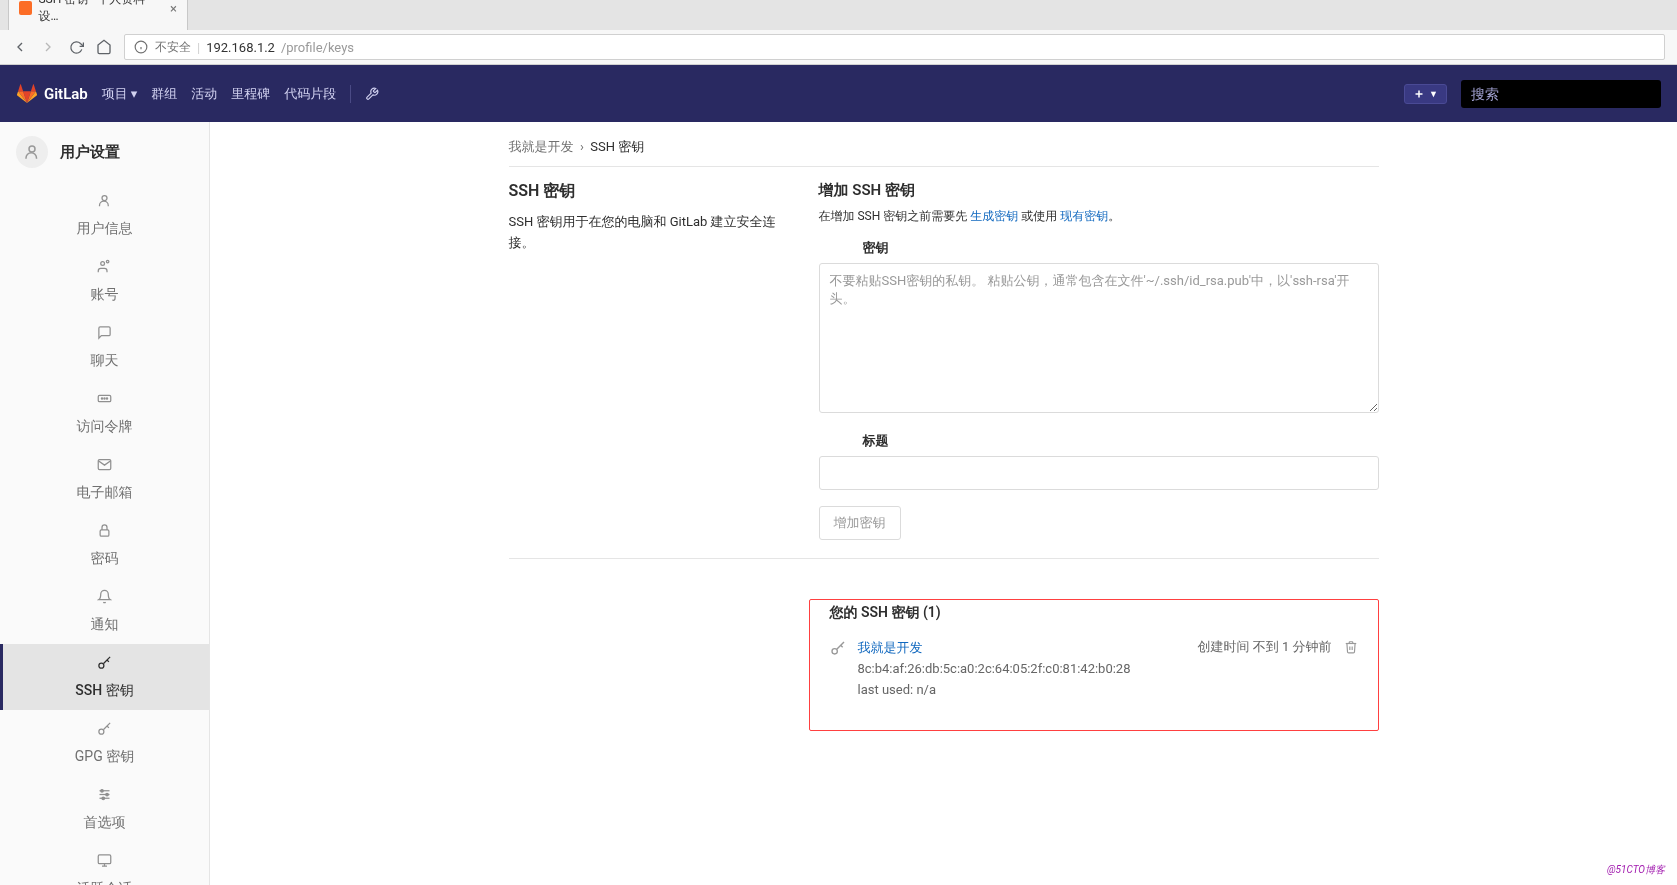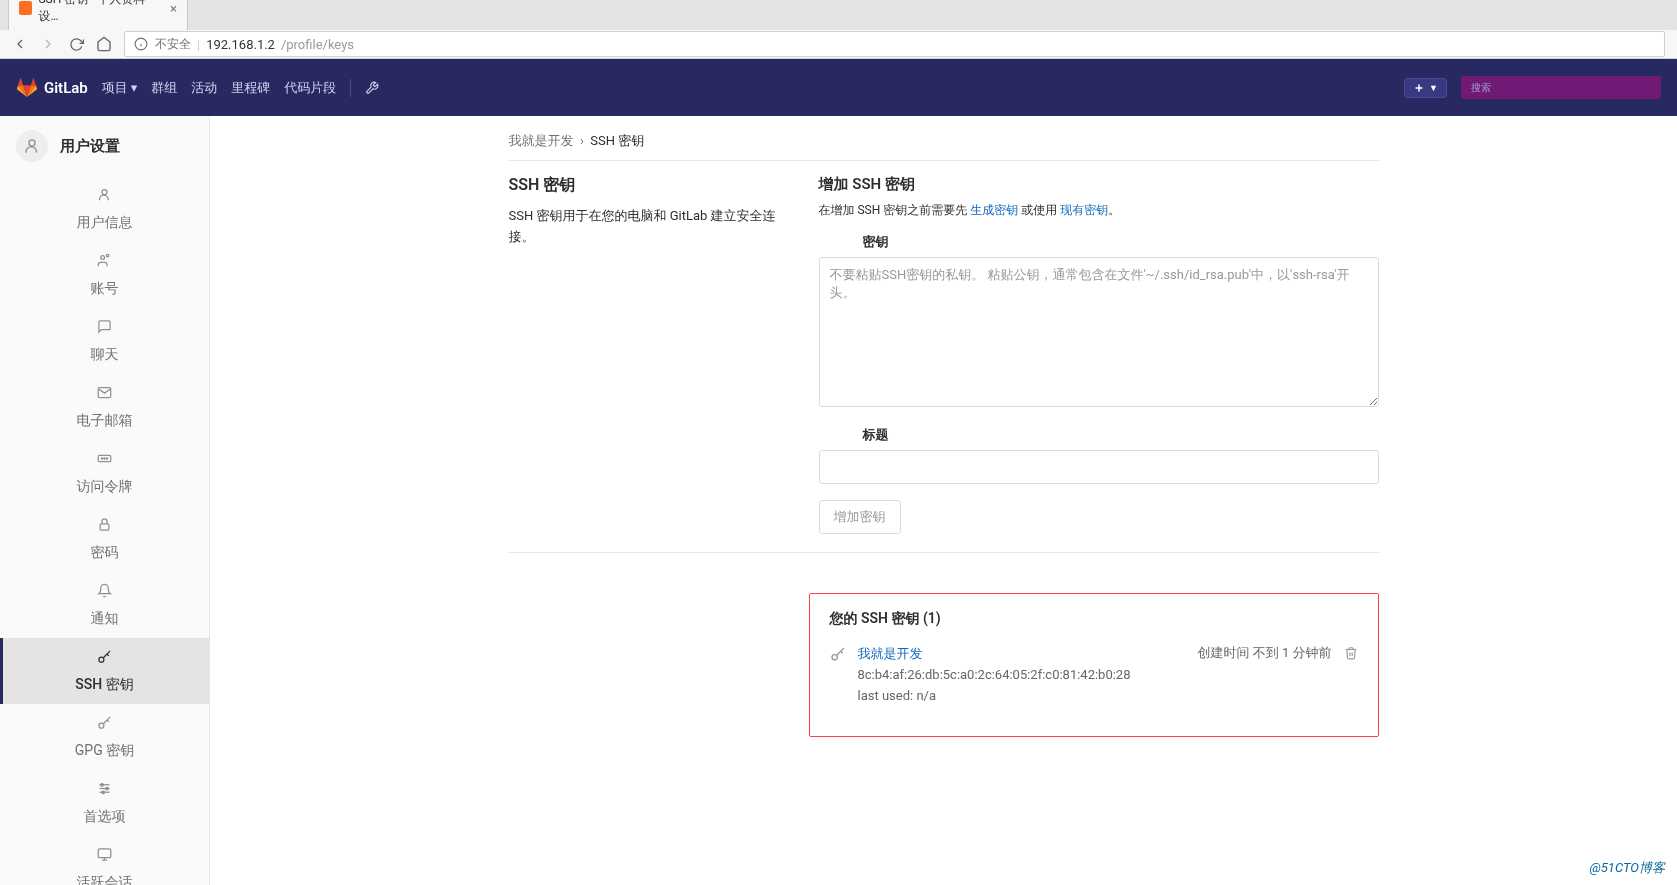--- a/index.html
+++ b/index.html
@@ -4,36 +4,36 @@
 <style>
 * { margin: 0; padding: 0; box-sizing: border-box; font-family: -apple-system, BlinkMacSystemFont, "Segoe UI", Roboto, "Helvetica Neue", Arial, sans-serif; }
 body { background: #fff; font-size: 14px; color: #2e2e2e; }
 
 
 .browser-chrome { background: #f1f1f1; border-bottom: 1px solid #d0d0d0; }
 .tab-bar { display: flex; align-items: flex-end; height: 30px; padding-left: 8px; background: #e4e4e4; }
 .tab { display: flex; align-items: center; gap: 6px; background: #f7f7f7; border: 1px solid #c8c8c8; border-bottom: none; border-radius: 3px 3px 0 0; padding: 5px 10px; font-size: 12px; color: #333; max-width: 180px; }
 .tab .favicon { width: 14px; height: 14px; border-radius: 2px; background: #fc6d26; display:inline-block; }
 .tab .close { color: #777; font-size: 13px; margin-left: 4px; }
-.nav-bar { display: flex; align-items: center; gap: 12px; padding: 6px 12px; height: 28px; background:#f7f7f7; }
+.nav-bar { display: flex; align-items: center; gap: 12px; padding: 6px 12px; height: 34px; background:#f7f7f7; }
 .nav-icon { color: #5f6368; width: 16px; height: 16px; display:flex; align-items:center; justify-content:center; }
 .nav-icon.disabled { color: #b8b8b8; }
 .addr-bar { flex: 1; display: flex; align-items: center; gap: 6px; border: 1px solid #d0d0d0; border-radius: 2px; background: #fff; height: 26px; padding: 0 8px; font-size: 13px; color: #555; }
 .addr-bar .sec { color: #717171; font-size: 12px; }
 .addr-bar .path { color: #9a9a9a; }
 
 
 .gl-header { background: #292961; color: #fff; height: 57px; display: flex; align-items: center; padding: 0 16px; gap: 14px; }
 .gl-logo { display:flex; align-items:center; gap:6px; font-weight:600; font-size:15px; }
 .gl-logo-icon { width: 22px; height: 20px; }
 .gl-nav-item { color: #d1d1f0; font-size: 13px; cursor: pointer; display:flex; align-items:center; gap:3px; }
 .gl-nav-sep { width:1px; height:18px; background:#4a4a85; }
 .gl-spacer { flex:1; }
 .gl-plus { background:#393982; border:1px solid #4a4a95; border-radius:3px; padding:3px 8px; display:flex; align-items:center; gap:4px; font-size:13px; }
-.gl-search { background:#701a75; border:none; color:#d1d1f0; padding:6px 10px; width:200px; font-size:10px; outline:none; border-radius:3px; }
+.gl-search { background:#000000; border:none; color:#d1d1f0; padding:6px 10px; width:200px; font-size:14px; outline:none; border-radius:3px; }
 .gl-search::placeholder { color:#a0a0d0; }
 
 
 .layout { display:flex; min-height: calc(100vh - 104px); }
 .sidebar { width: 210px; background:#fafafa; border-right:1px solid #e5e5e5; }
 .sidebar-header { display:flex; align-items:center; gap:12px; padding:14px 16px; font-weight:600; font-size:15px; color:#2e2e2e; }
 .avatar-circle { width:32px; height:32px; border-radius:50%; background:#eee; display:flex; align-items:center; justify-content:center; color:#999; }
 .sidebar-item { display:flex; align-items:center; gap:12px; padding:10px 16px; color:#707070; font-size:14px; cursor:pointer;flex-direction:column; }
 .sidebar-item.active { background:#e4e4e4; color:#2e2e2e; font-weight:500; box-shadow: inset 3px 0 0 #292961; }
 .sidebar-item .icon { width:16px; height:16px; display:flex; align-items:center; justify-content:center; color:#909090; }
@@ -51,33 +51,33 @@
 .content-right h4 { font-size:15px; font-weight:600; margin-bottom:8px; }
 .help-line { font-size:12px; color:#2e2e2e; margin-bottom:14px; }
 .help-line a { color:#1068bf; text-decoration:none; }
 .form-label { font-size:13px; font-weight:600; margin-bottom:6px; display:block; color:#2e2e2e;margin-left:44px; }
 .form-textarea { width:100%; height:150px; border:1px solid #dbdbdb; border-radius:3px; padding:8px 10px; font-size:13px; color:#888; resize:both; font-family:inherit; }
 .form-textarea::placeholder { color:#999; }
 .form-input { width:100%; height:34px; border:1px solid #dbdbdb; border-radius:3px; padding:0 10px; font-size:13px; }
 .form-group { margin-bottom:16px; }
 .btn { border:1px solid #dbdbdb; background:#fff; color:#9a9a9a; padding:7px 14px; border-radius:3px; font-size:13px; cursor:pointer; }
 
-.keys-panel { border:1.5px solid #ff4040; border-radius:2px; padding:16px 20px 30px; margin-top:22px; max-width:650px; margin-left:auto; margin-right:0; position:relative; width:570px;}
+.keys-panel { border:1.5px solid #ff4040; border-radius:2px; padding:4px 20px 30px; margin-top:22px; max-width:650px; margin-left:auto; margin-right:0; position:relative; width:570px;}
 .keys-panel h4 { font-size:14px; font-weight:600; color:#2e2e2e; margin-bottom:16px; }
 .key-row { display:flex; align-items:flex-start; gap:12px; font-size:13px; color:#666; }
 .key-icon { color:#999; margin-top:2px; }
 .key-body { flex:1; line-height:1.6; }
 .key-body a { color:#1068bf; text-decoration:none; font-size:13px; }
 .key-meta { color:#666; font-size:13px; display:flex; align-items:center; gap:12px; }
 .trash-icon { color:#999; cursor:pointer; }
 hr.sep { border:none; border-top:1px solid #e5e5e5; margin:18px auto; max-width:870px;}
 
 .keys-wrapper { max-width:870px; margin:0 auto; display:flex; justify-content:flex-end; }
 
-.watermark { position:fixed; bottom:8px; right:12px; color:#0369a1; font-size:13px; font-style:italic; }
+.watermark { position:fixed; bottom:8px; right:12px; color:#a21caf; font-size:10px; font-style:italic; }
 
 svg { display:block; }
 </style>
 </head>
 <body>
 
 <div class="browser-chrome">
   <div class="tab-bar">
     <div class="tab">
       <span class="favicon"></span>
@@ -196,36 +196,36 @@
         <span class="icon">
           <svg width="15" height="15" viewBox="0 0 24 24" fill="none" stroke="currentColor" stroke-width="2">
             <path d="M21 15a2 2 0 0 1-2 2H7l-4 4V5a2 2 0 0 1 2-2h14a2 2 0 0 1 2 2z"></path>
           </svg>
         </span>
         <span>聊天</span>
       </div>
     <div class="sidebar-item">
         <span class="icon">
           <svg width="15" height="15" viewBox="0 0 24 24" fill="none" stroke="currentColor" stroke-width="2">
-            <rect x="2" y="4" width="20" height="16" rx="2"></rect>
-            <polyline points="22,6 12,13 2,6"></polyline>
-          </svg>
-        </span>
-        <span>电子邮箱</span>
-      </div>
-    <div class="sidebar-item">
-        <span class="icon">
-          <svg width="15" height="15" viewBox="0 0 24 24" fill="none" stroke="currentColor" stroke-width="2">
             <rect x="2" y="7" width="20" height="10" rx="2"></rect>
             <circle cx="8" cy="12" r="1"></circle>
             <circle cx="12" cy="12" r="1"></circle>
             <circle cx="16" cy="12" r="1"></circle>
           </svg>
         </span>
         <span>访问令牌</span>
+      </div>
+    <div class="sidebar-item">
+        <span class="icon">
+          <svg width="15" height="15" viewBox="0 0 24 24" fill="none" stroke="currentColor" stroke-width="2">
+            <rect x="2" y="4" width="20" height="16" rx="2"></rect>
+            <polyline points="22,6 12,13 2,6"></polyline>
+          </svg>
+        </span>
+        <span>电子邮箱</span>
       </div>
     <div class="sidebar-item">
         <span class="icon">
           <svg width="15" height="15" viewBox="0 0 24 24" fill="none" stroke="currentColor" stroke-width="2">
             <rect x="5" y="11" width="14" height="10" rx="2"></rect>
             <path d="M8 11V7a4 4 0 0 1 8 0v4"></path>
           </svg>
         </span>
         <span>密码</span>
       </div>

